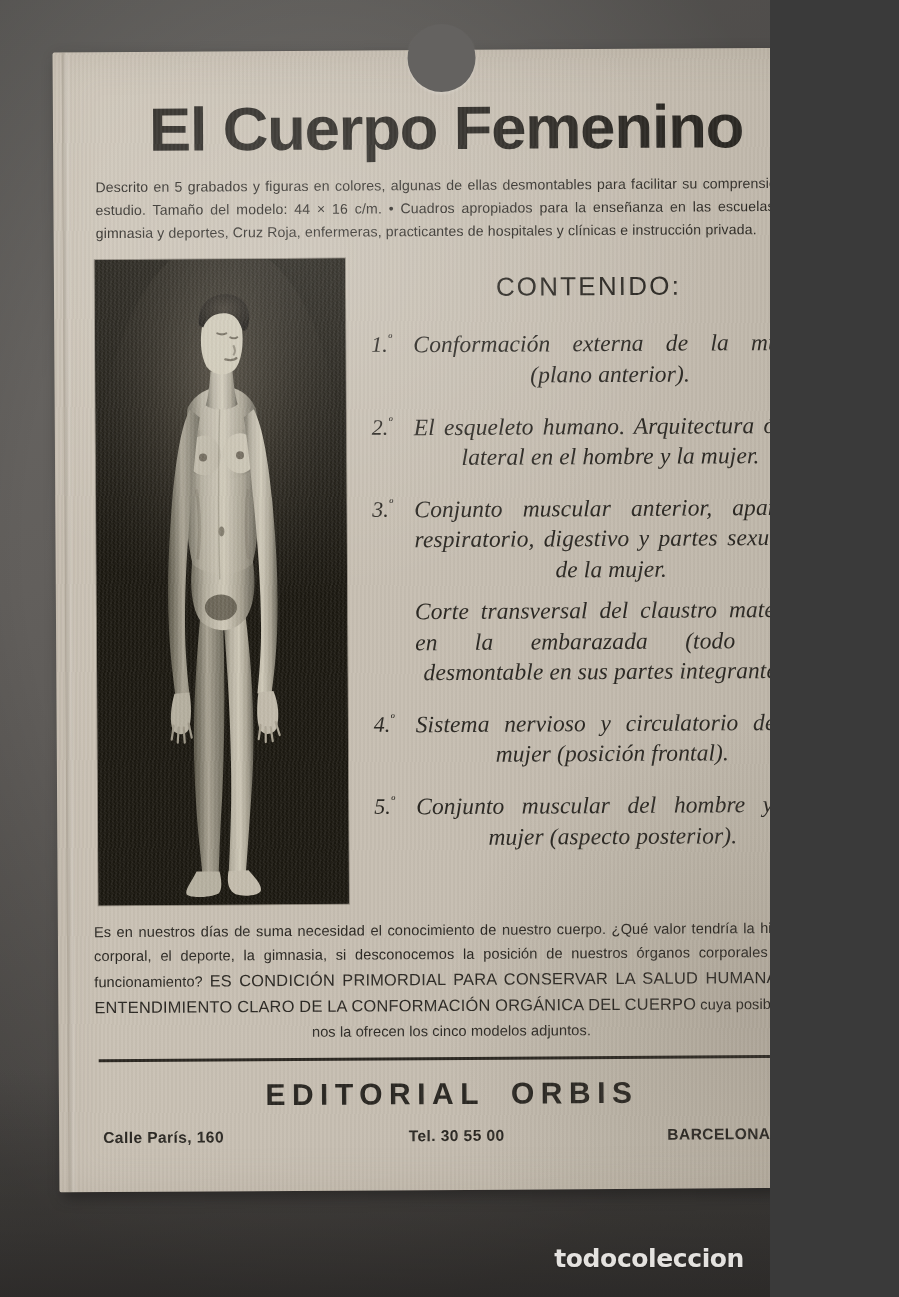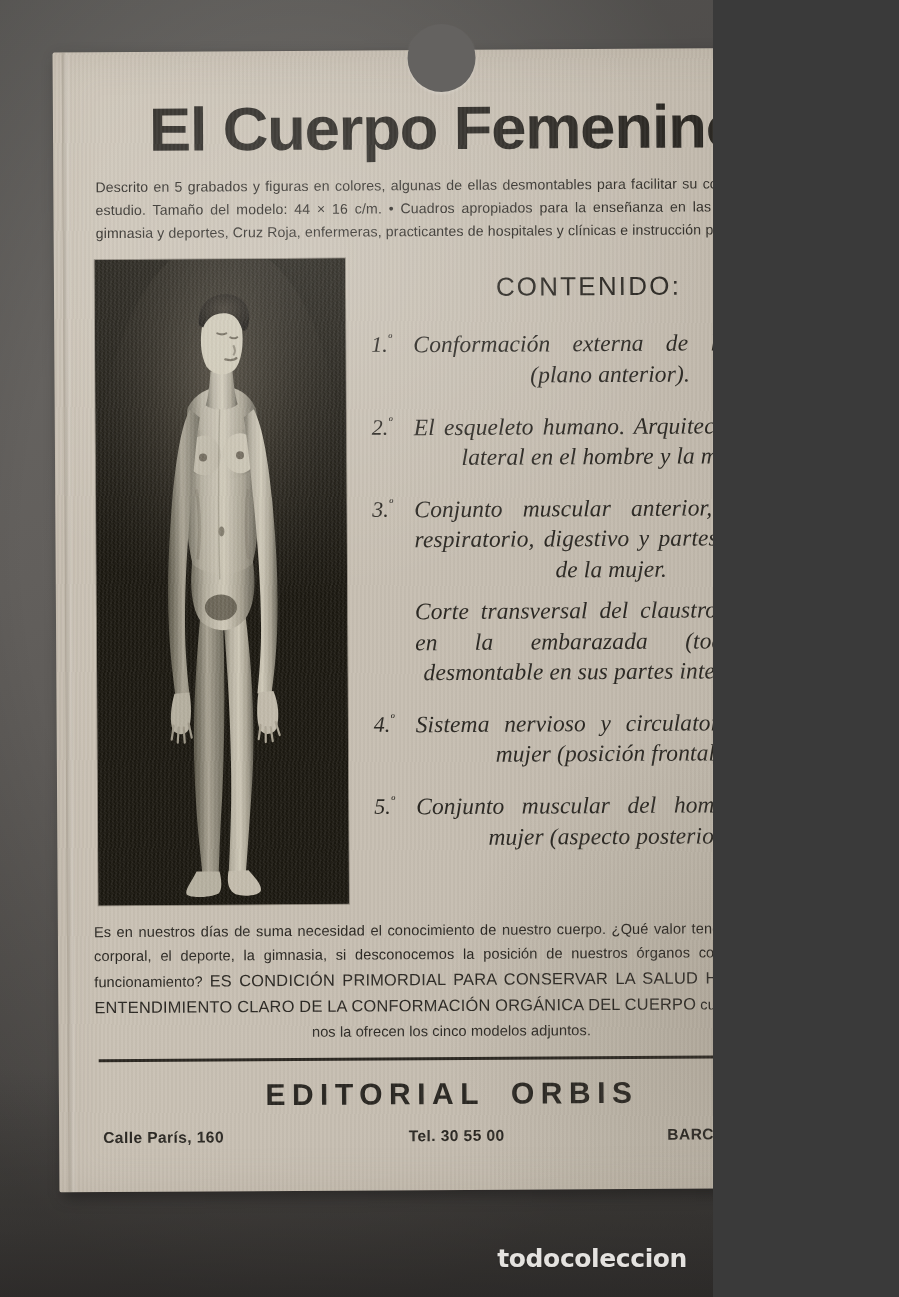--- a/index.html
+++ b/index.html
@@ -5,21 +5,21 @@
   html, body {
     margin: 0;
     padding: 0;
     background: #3a3a3a;
   }
   body {
     font-family: "Liberation Sans", sans-serif;
   }
   .photo-scene {
     position: relative;
-    width: 713px;
+    width: 770px;
     height: 1297px;
     overflow: hidden;
     background: #5e5c59;
   }
   
   .backdrop {
     position: absolute;
     inset: 0;
     background:
       linear-gradient(160deg, #6a6865 0%, #625f5c 38%, #5a5754 62%, #504d4a 100%);

